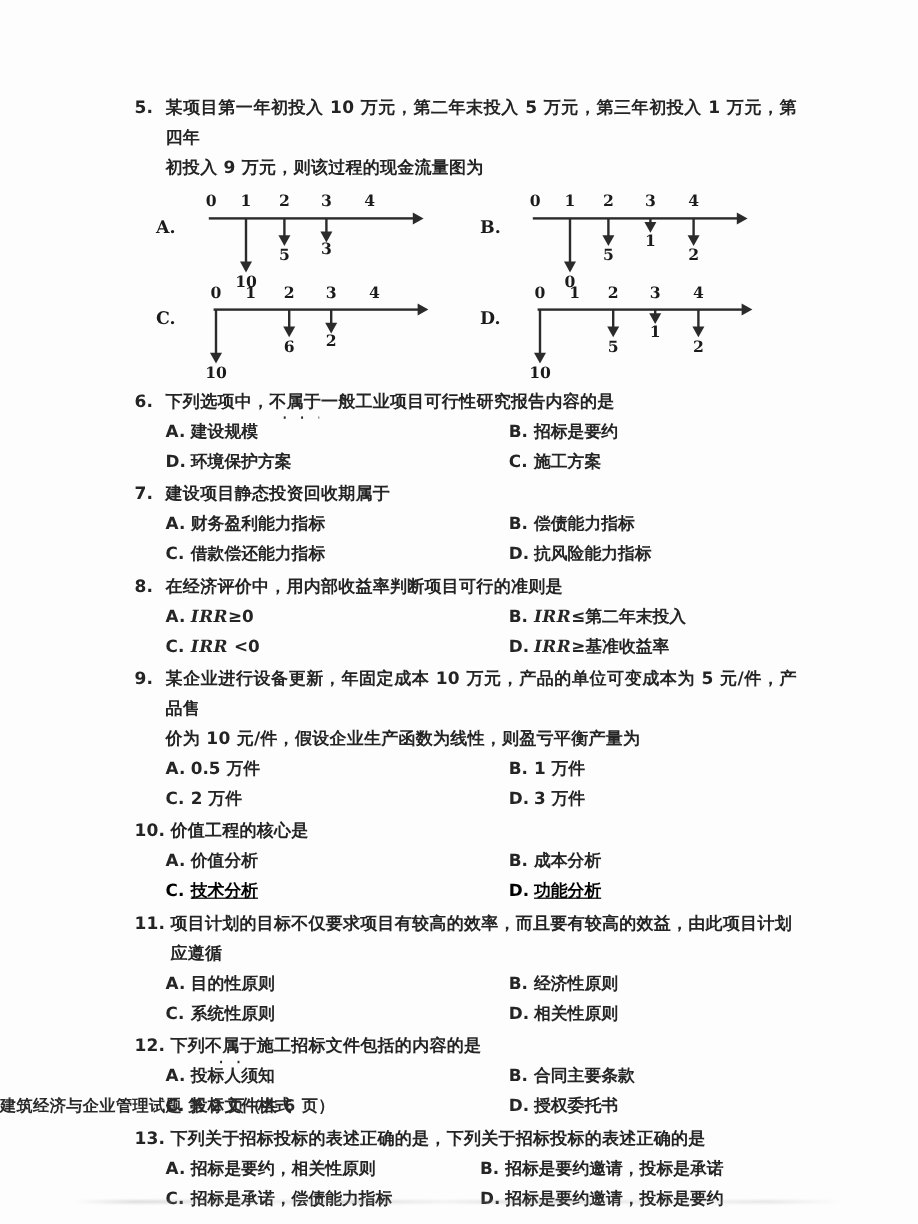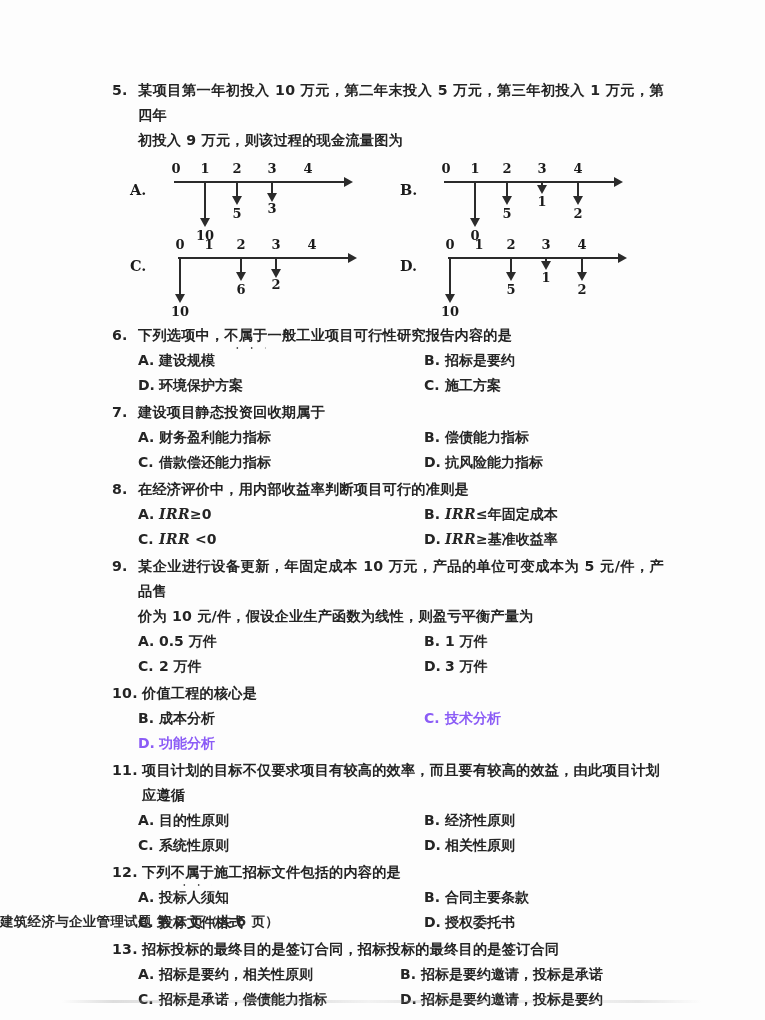--- a/index.html
+++ b/index.html
@@ -94,21 +94,21 @@
   .opt .lbl {
     display: inline-block;
     min-width: 21px;
   }
   .opt .ital {
     font-style: italic;
     font-family: "DejaVu Serif", "Liberation Serif", serif;
     font-weight: 700;
     letter-spacing: 0.4px;
   }
-  .faint { color: #8b5cf6; }
+  .faint { color: #000000; text-decoration: underline; }
 
   
   .diagrams {
     position: relative;
     margin: 6px 0 4px 0;
     height: 160px;
   }
   .diagram {
     position: absolute;
     width: 250px;
@@ -388,21 +388,21 @@
       </div>
     </div>
 
     <div class="q">
       <div class="q-stem">
         <span class="q-num">8.</span>
         <span class="q-text">在经济评价中，用内部收益率判断项目可行的准则是</span>
       </div>
       <div class="opts">
         <div class="opt"><span class="lbl">A.</span><span class="ital">IRR</span><span>≥0</span></div>
-        <div class="opt"><span class="lbl">B.</span><span class="ital">IRR</span><span>≤年固定成本</span></div>
+        <div class="opt"><span class="lbl">B.</span><span class="ital">IRR</span><span>≤第二年末投入</span></div>
         <div class="opt"><span class="lbl">C.</span><span class="ital">IRR</span><span> &lt;0</span></div>
         <div class="opt"><span class="lbl">D.</span><span class="ital">IRR</span><span>≥基准收益率</span></div>
       </div>
     </div>
 
     <div class="q">
       <div class="q-stem">
         <span class="q-num">9.</span>
         <span class="q-text">
           <span>某企业进行设备更新，年固定成本 10 万元，产品的单位可变成本为 5 元/件，产品售</span>
@@ -416,20 +416,21 @@
         <div class="opt"><span class="lbl">D.</span><span>3 万件</span></div>
       </div>
     </div>
 
     <div class="q">
       <div class="q-stem">
         <span class="q-num wide">10.</span>
         <span class="q-text">价值工程的核心是</span>
       </div>
       <div class="opts">
+        <div class="opt"><span class="lbl">A.</span><span>价值分析</span></div>
         <div class="opt"><span class="lbl">B.</span><span>成本分析</span></div>
         <div class="opt faint"><span class="lbl">C.</span><span>技术分析</span></div>
         <div class="opt faint"><span class="lbl">D.</span><span>功能分析</span></div>
       </div>
     </div>
 
     <div class="q">
       <div class="q-stem">
         <span class="q-num wide">11.</span>
         <span class="q-text">
@@ -454,21 +455,21 @@
         <div class="opt"><span class="lbl">A.</span><span>投标人须知</span></div>
         <div class="opt"><span class="lbl">B.</span><span>合同主要条款</span></div>
         <div class="opt"><span class="lbl">C.</span><span>投标文件格式</span></div>
         <div class="opt"><span class="lbl">D.</span><span>授权委托书</span></div>
       </div>
     </div>
 
     <div class="q">
       <div class="q-stem">
         <span class="q-num wide">13.</span>
-        <span class="q-text">招标投标的最终目的是签订合同，招标投标的最终目的是签订合同</span>
+        <span class="q-text">下列关于招标投标的表述正确的是，下列关于招标投标的表述正确的是</span>
       </div>
       <div class="opts narrow">
         <div class="opt"><span class="lbl">A.</span><span>招标是要约，相关性原则</span></div>
         <div class="opt"><span class="lbl">B.</span><span>招标是要约邀请，投标是承诺</span></div>
         <div class="opt"><span class="lbl">C.</span><span>招标是承诺，偿债能力指标</span></div>
         <div class="opt"><span class="lbl">D.</span><span>招标是要约邀请，投标是要约</span></div>
       </div>
     </div>
 
   </div>

